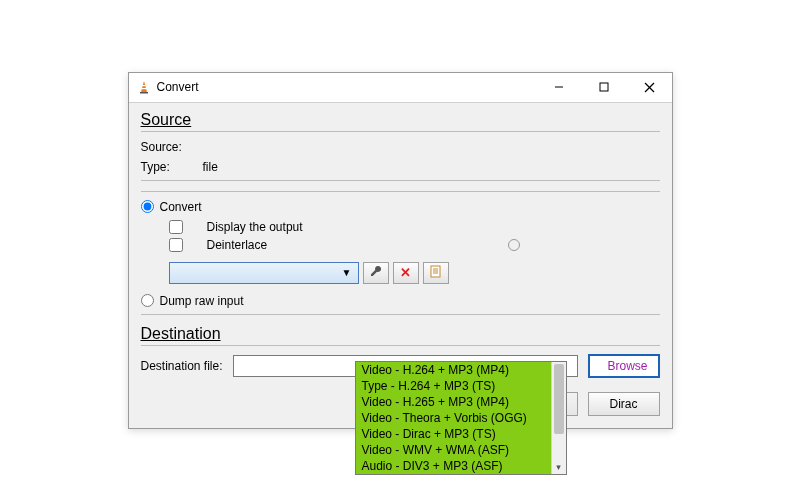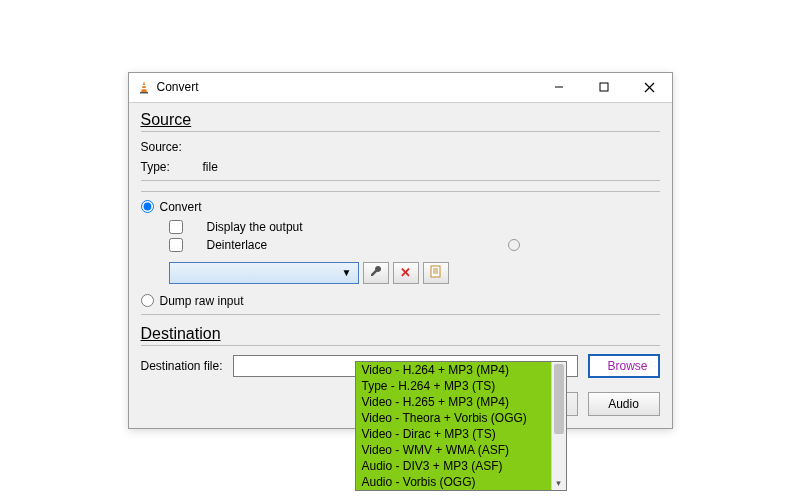--- a/index.html
+++ b/index.html
@@ -318,33 +318,32 @@
       <div class="row">
         <span class="lbl-dest">Destination file:</span>
         <input type="text" class="destinput" style="">
         <span style="width:10px"></span>
         <button class="btn primary-outline">Browse</button>
       </div>
     </div>
 
     <div class="footer">
       <button class="btn disabled">Start</button>
-      <button class="btn">Audio</button>
+      <button class="btn">Dirac</button>
     </div>
 
     <div class="dropdown">
       <div class="dditems" id="dditems">
           <div class="item">Video - H.264 + MP3 (MP4)</div>
           <div class="item">Type - H.264 + MP3 (TS)</div>
           <div class="item">Video - H.265 + MP3 (MP4)</div>
           <div class="item">Video - Theora + Vorbis (OGG)</div>
           <div class="item">Video - Dirac + MP3 (TS)</div>
           <div class="item">Video - WMV + WMA (ASF)</div>
           <div class="item">Audio - DIV3 + MP3 (ASF)</div>
-          <div class="item">Audio - Vorbis (OGG)</div>
         </div>
       <div class="scrollbar">
         <div class="thumb"></div>
         <div class="arrd">▾</div>
       </div>
     </div>
 
   </div>
 </div>
 

